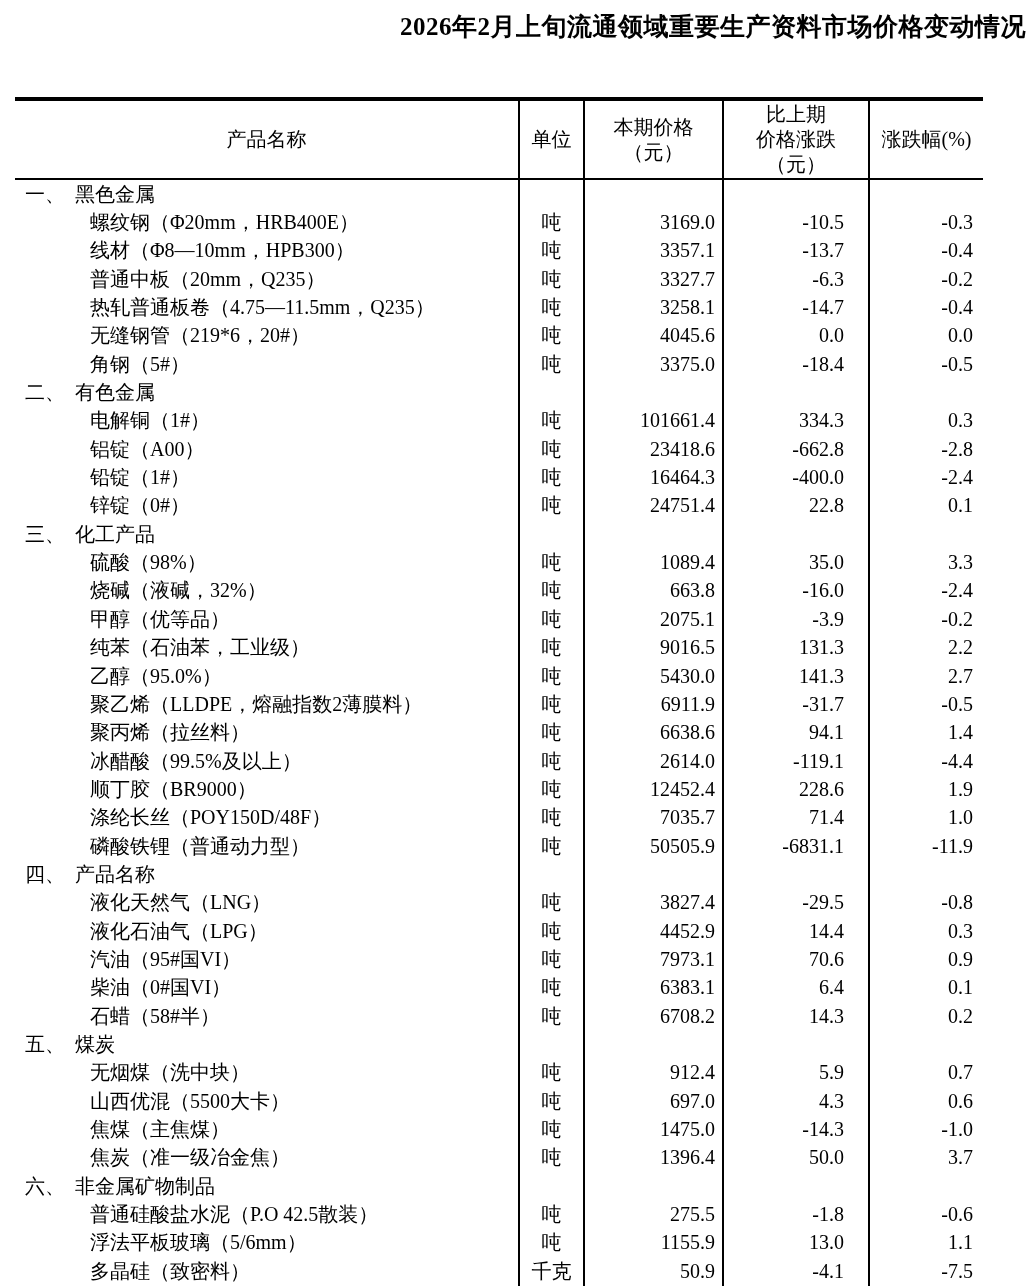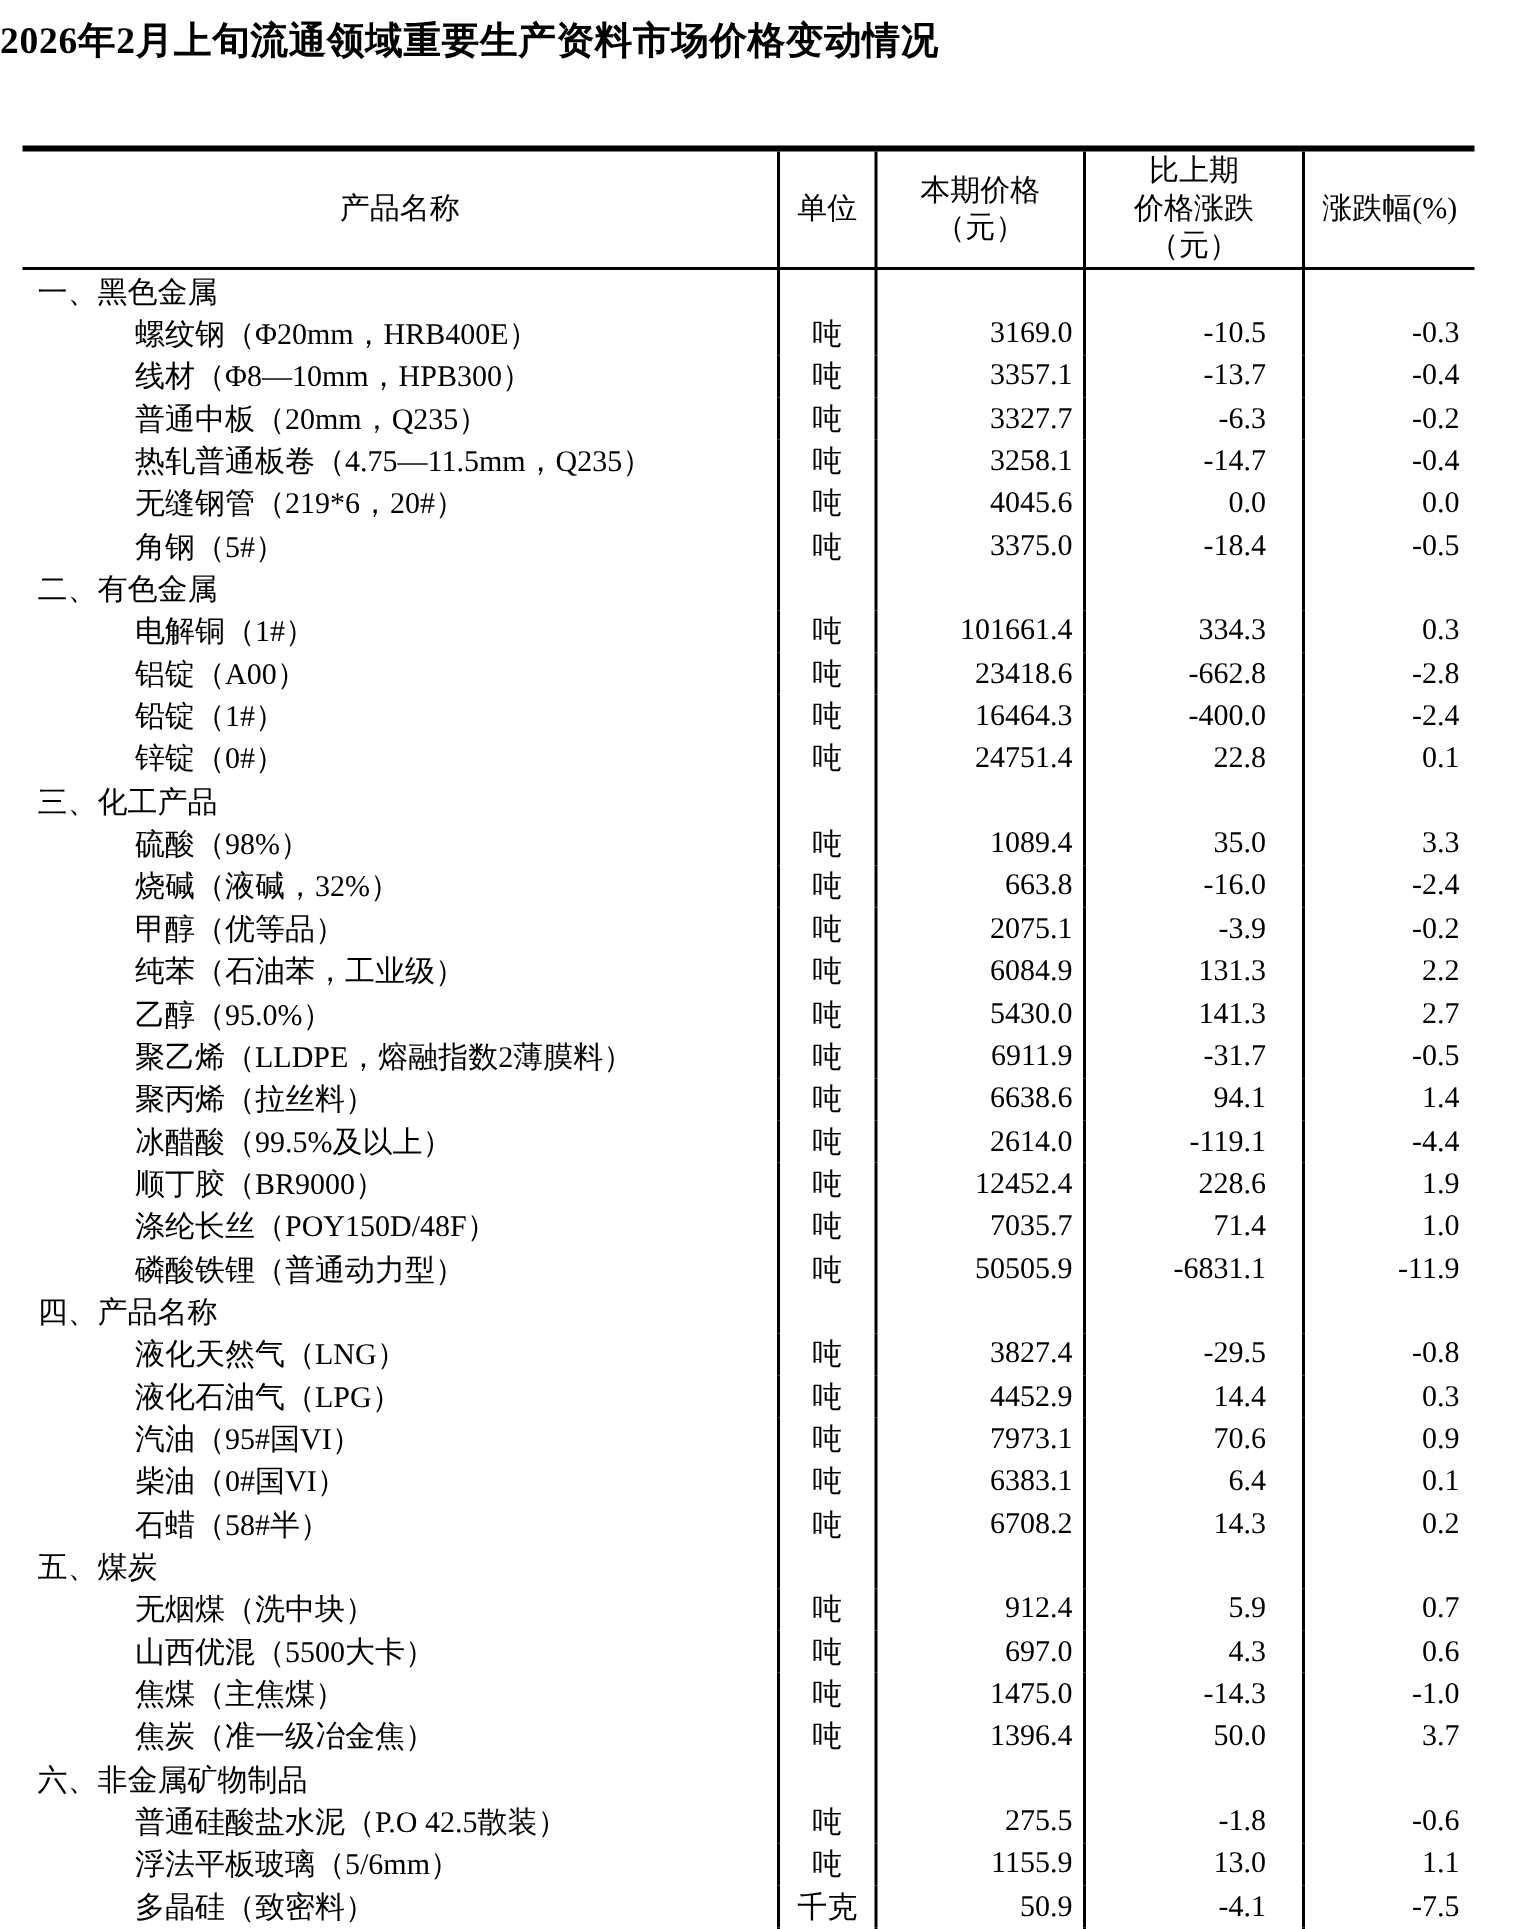--- a/index.html
+++ b/index.html
@@ -11,21 +11,21 @@
   }
   .page {
     position: relative;
     width: 1026px; height: 1286px;
     background: #ffffff;
     overflow: hidden;
   }
   .title {
     position: absolute;
     top: 10px; left: 0; right: 0;
-    text-align: left;
+    text-align: right;
     font-size: 25px;
     font-weight: bold;
     letter-spacing: 0.5px;
   }
   .price-table {
     position: absolute;
     top: 97px; left: 15px;
     width: 968px;
     border-top: 4px solid #000;
   }
@@ -49,21 +49,21 @@
     justify-content: center;
     text-align: center;
     line-height: 25px;
     height: 77px;
   }
   
   .trow { height: 28.35px; font-size: 20px; }
   .trow .cell { display: flex; align-items: center; height: 28.35px; }
   .name-cell { padding-left: 75px; }
   .section-cell { padding-left: 10px; font-weight: normal; }
-  .section-cell .sec-name { }
+  .section-cell .sec-name { margin-left: 10px; }
   .unit-cell { justify-content: center; }
   .price-cell { justify-content: flex-end; padding-right: 7px; padding-left: 42px; }
   .change-cell { justify-content: flex-end; padding-right: 24px; }
   .pct-cell { justify-content: flex-end; padding-right: 10px; }
   .filler { height: 60px; }
 </style>
 </head>
 <body>
 
 <div class="page">
@@ -209,21 +209,21 @@
         <div class="row trow">
           <div class="cell name-cell">甲醇（优等品）</div>
           <div class="cell b unit-cell">吨</div>
           <div class="cell b price-cell">2075.1</div>
           <div class="cell b change-cell">-3.9</div>
           <div class="cell b pct-cell">-0.2</div>
         </div>
         <div class="row trow">
           <div class="cell name-cell">纯苯（石油苯，工业级）</div>
           <div class="cell b unit-cell">吨</div>
-          <div class="cell b price-cell">6084.9</div>
+          <div class="cell b price-cell">9016.5</div>
           <div class="cell b change-cell">131.3</div>
           <div class="cell b pct-cell">2.2</div>
         </div>
         <div class="row trow">
           <div class="cell name-cell">乙醇（95.0%）</div>
           <div class="cell b unit-cell">吨</div>
           <div class="cell b price-cell">5430.0</div>
           <div class="cell b change-cell">141.3</div>
           <div class="cell b pct-cell">2.7</div>
         </div>

